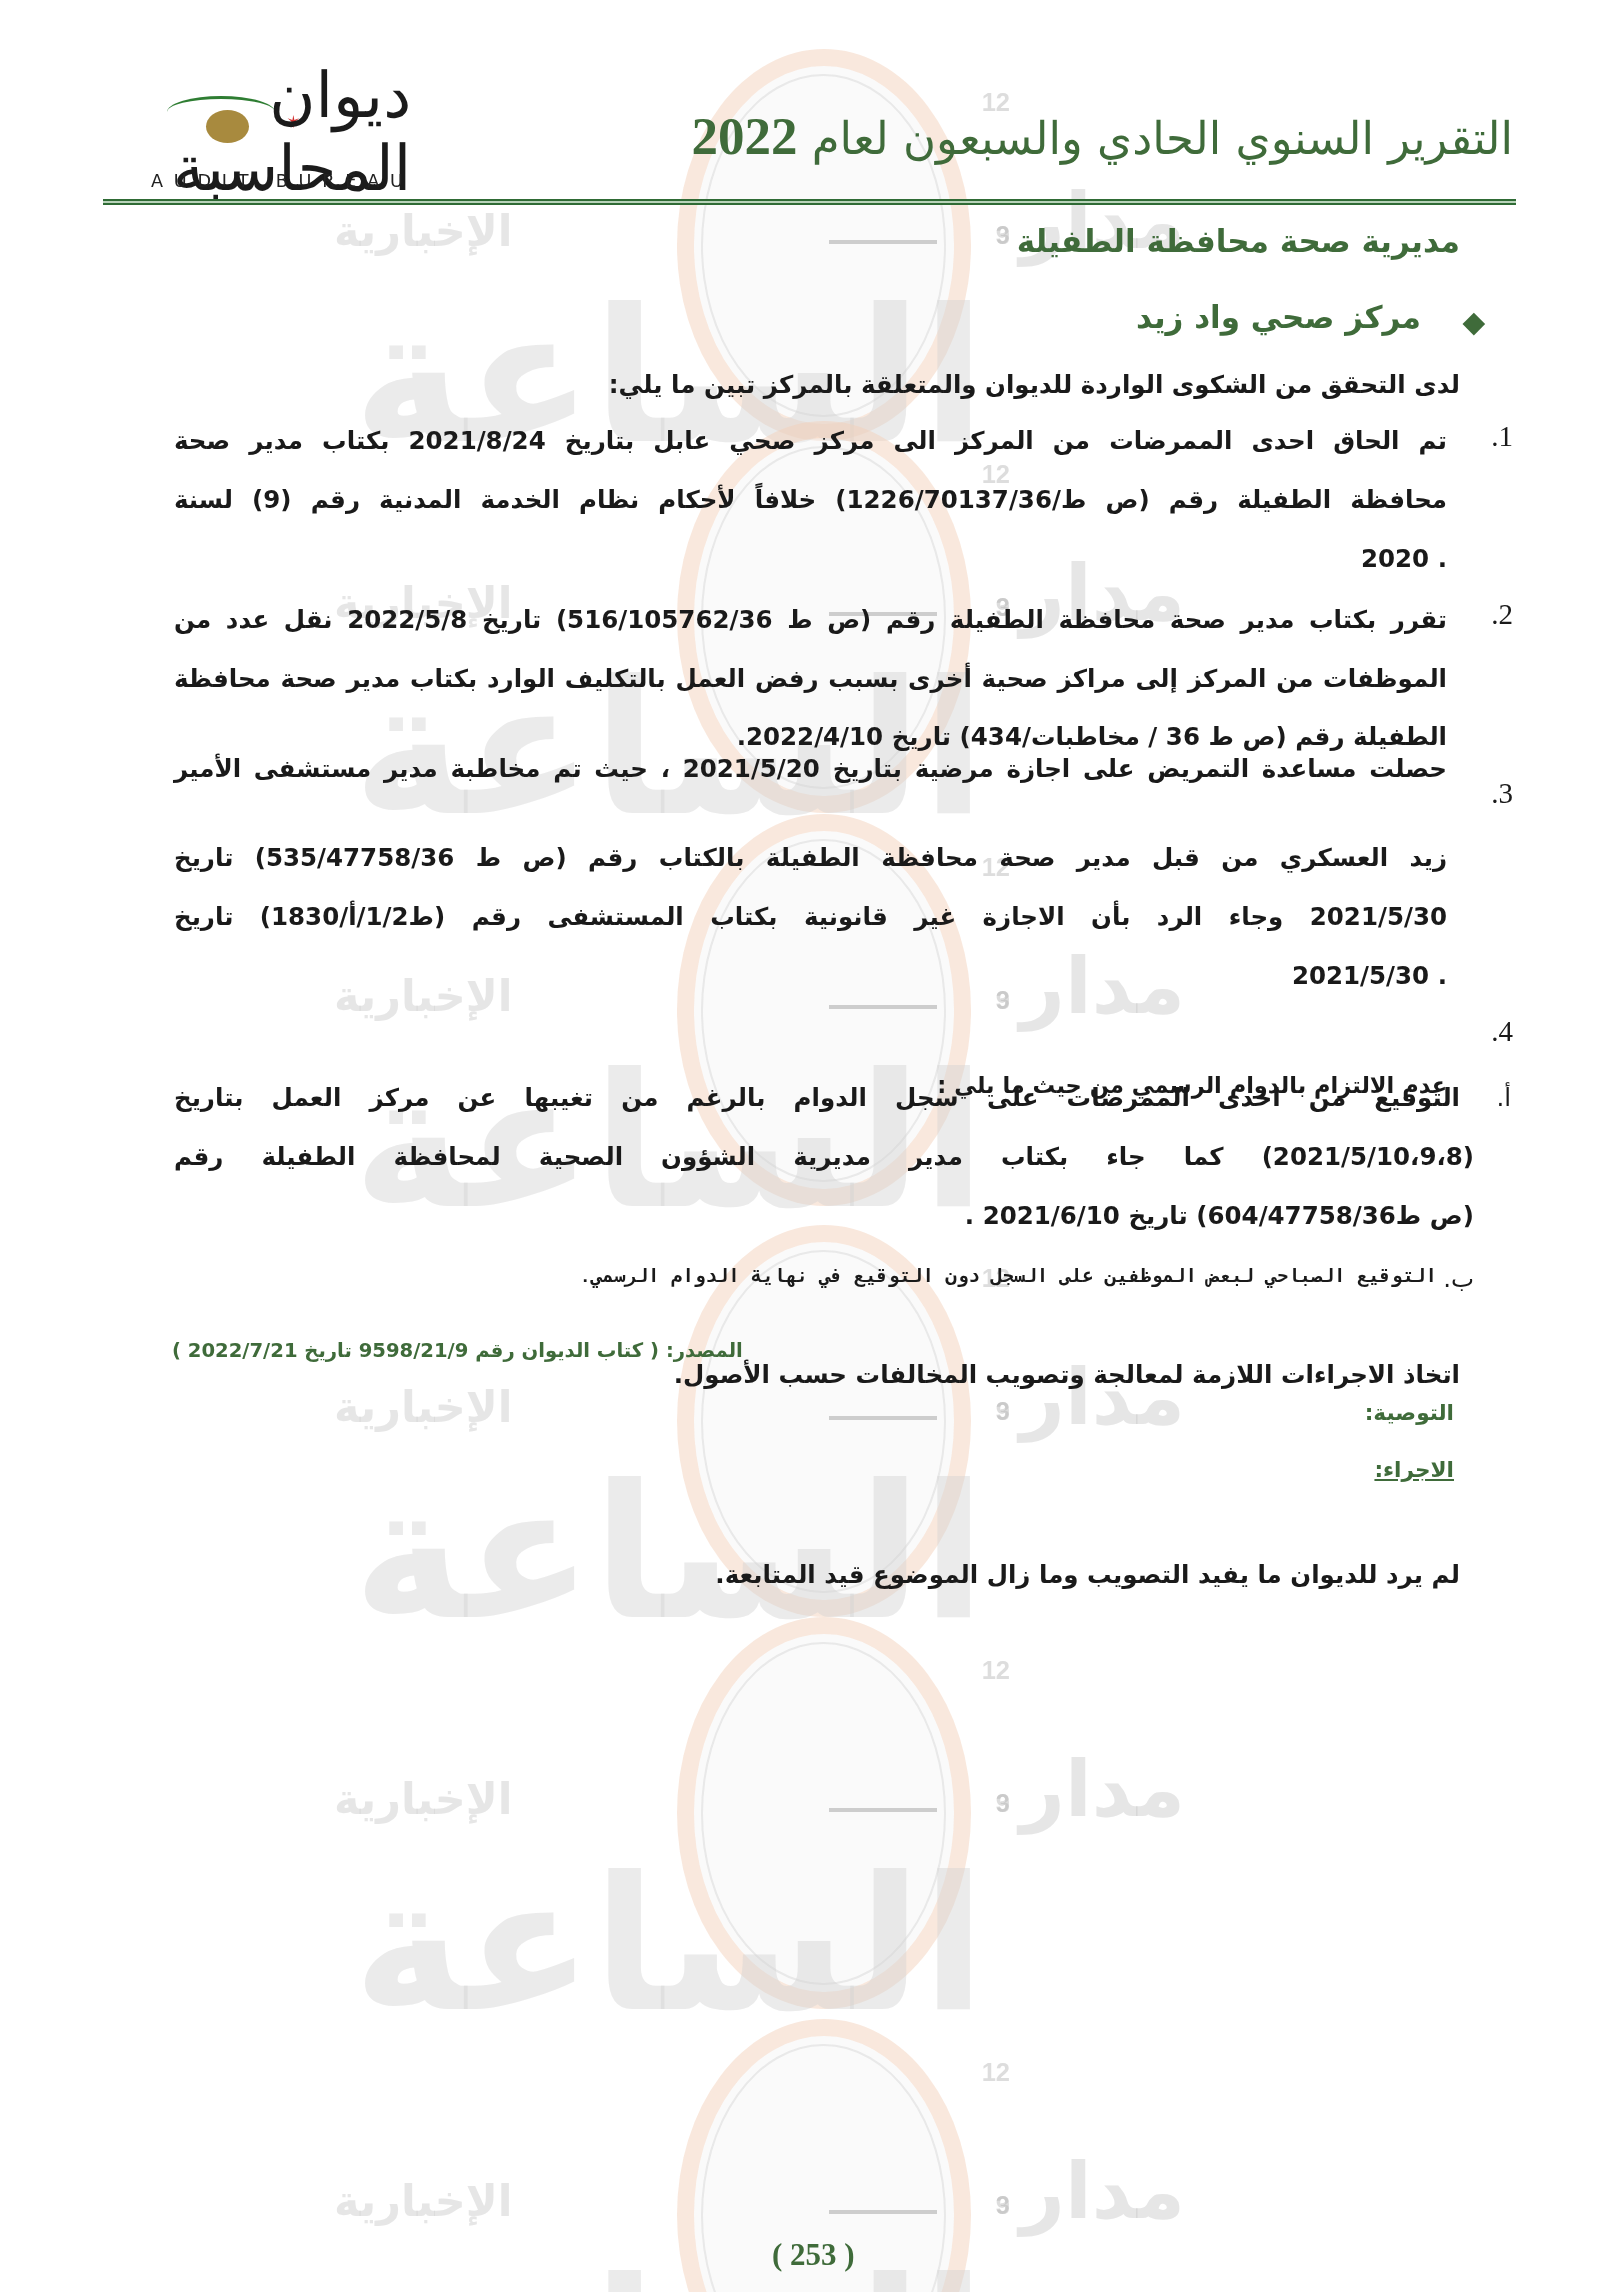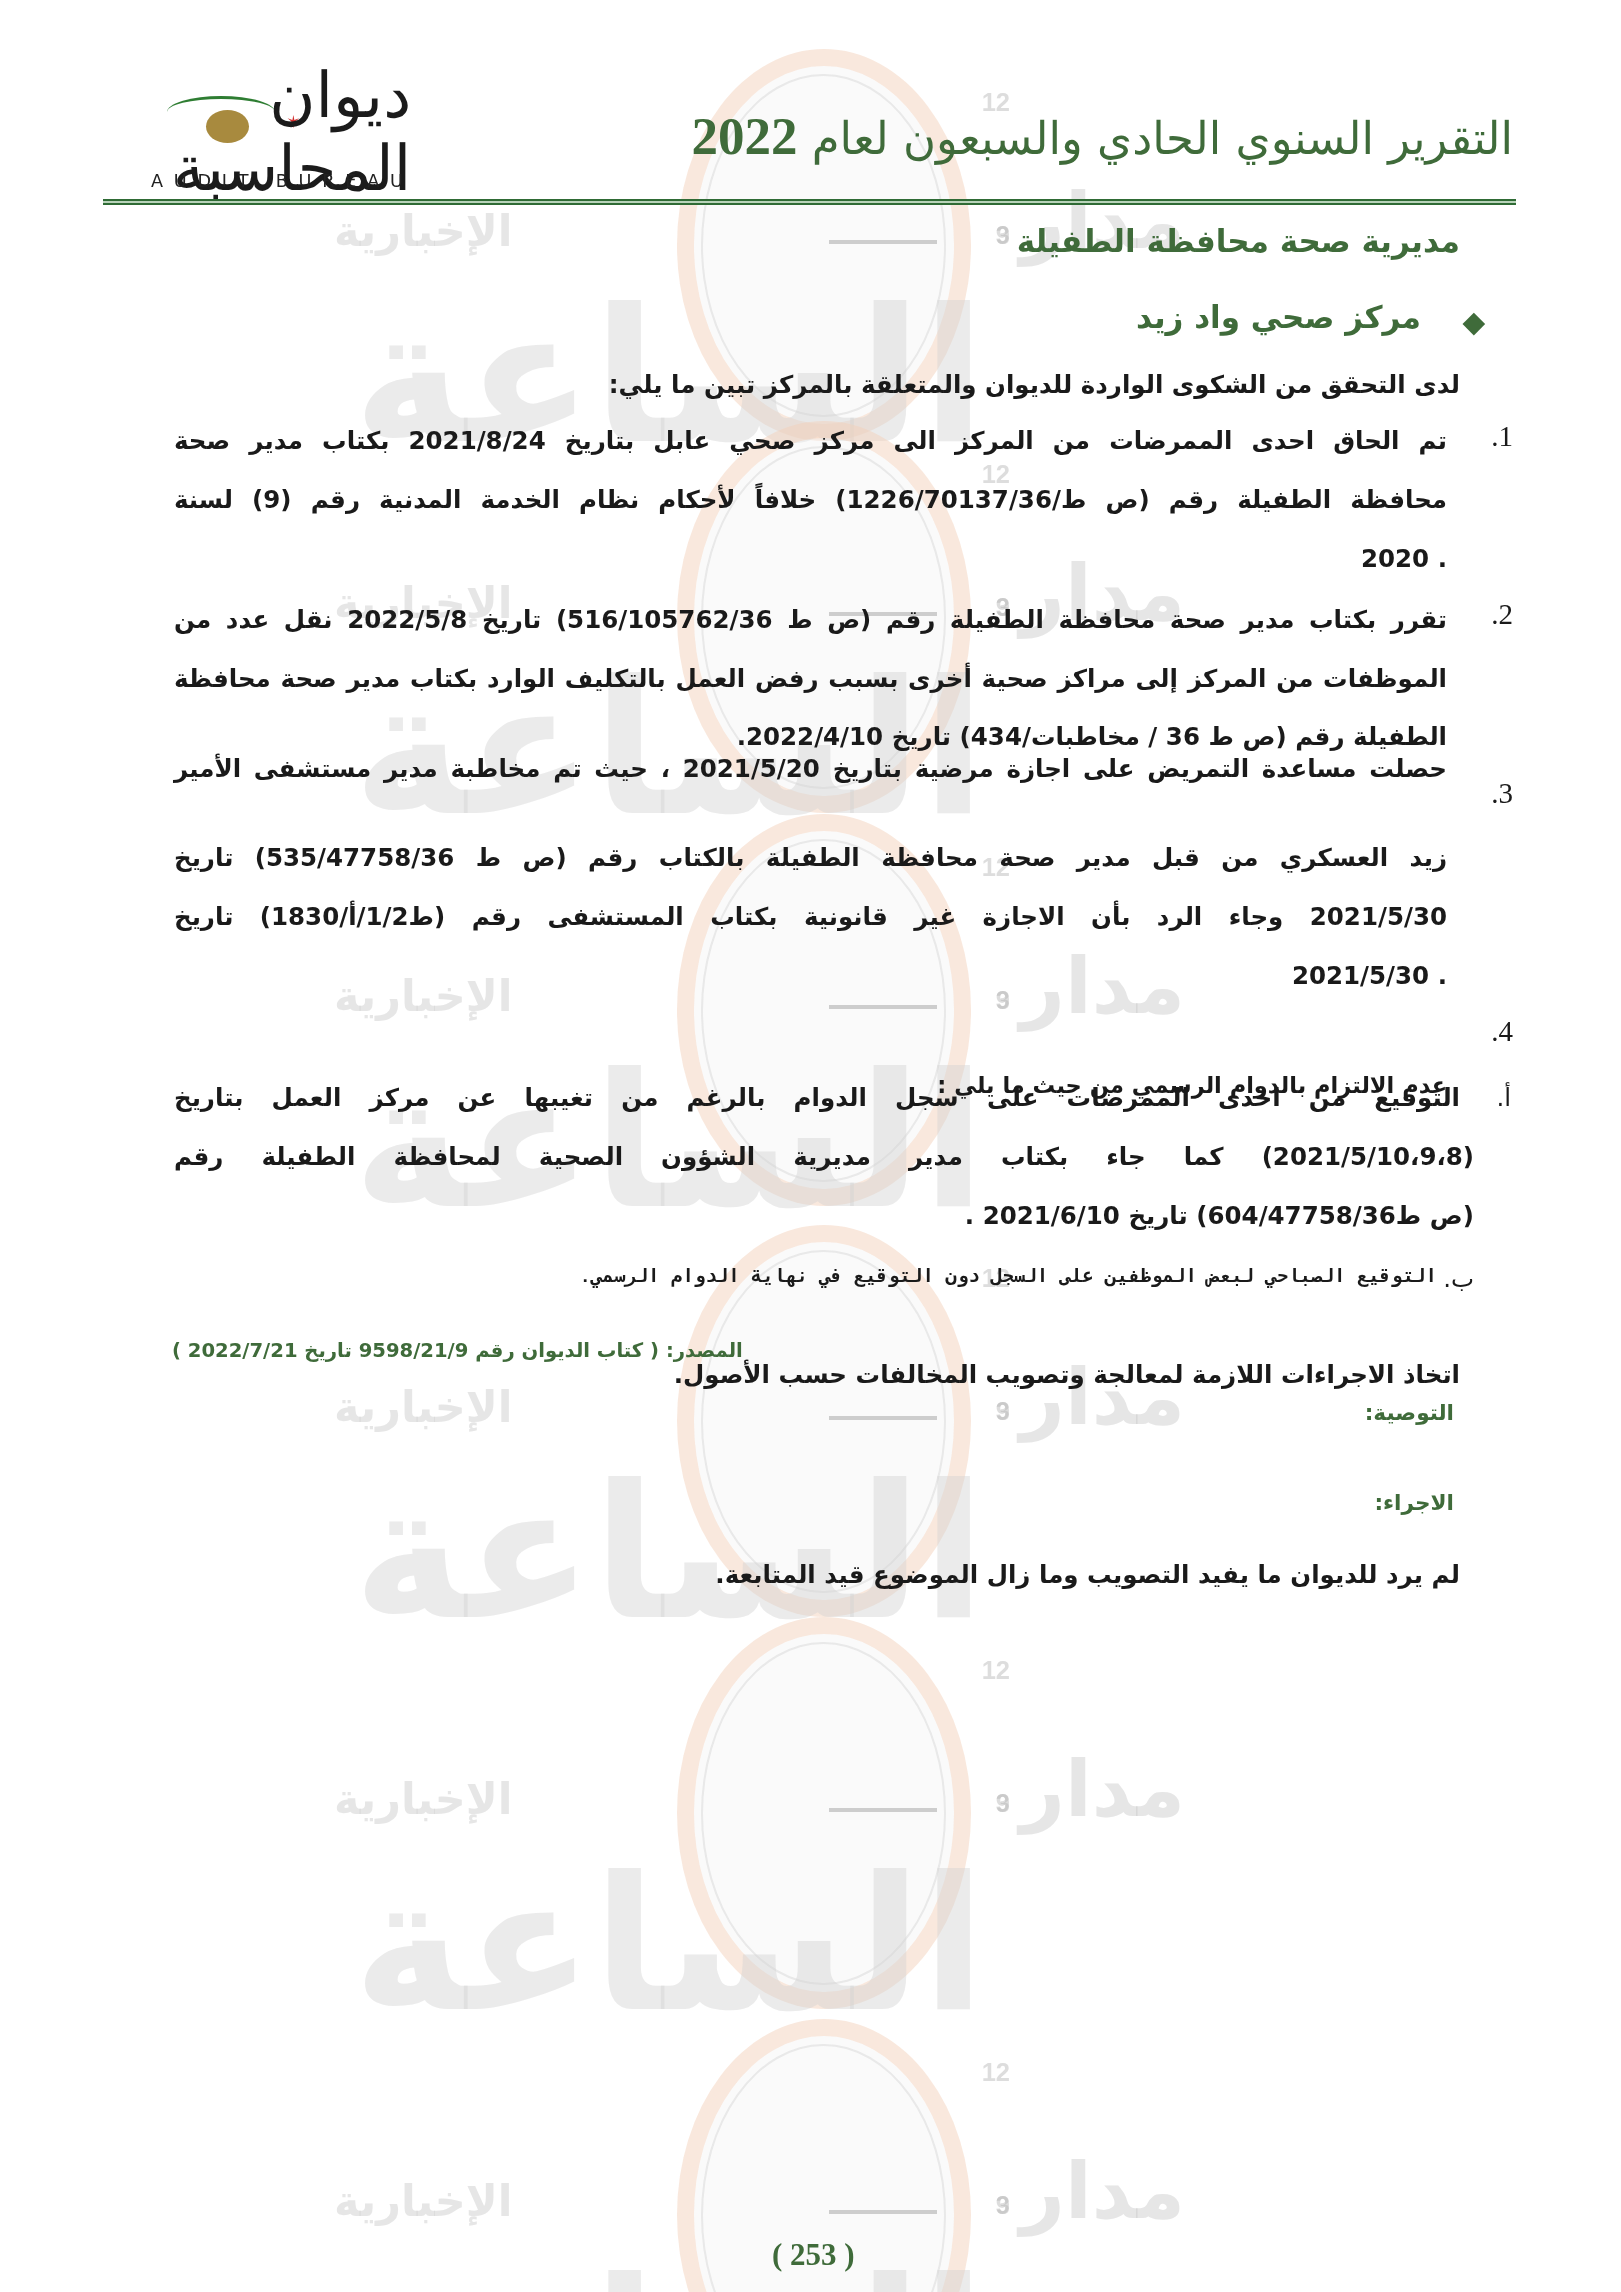--- a/index.html
+++ b/index.html
@@ -161,17 +161,17 @@
 <div class="line" style="top:1264px;right:184px;font-size:19px;font-family:Liberation Mono, monospace;">التوقيع الصباحي لبعض الموظفين على السجل دون التوقيع في نهاية الدوام الرسمي.</div>
 
 <div class="source green">
   <span>المصدر:</span>
   <span>( كتاب الديوان رقم 9598/21/9 تاريخ 2022/7/21 )</span>
 </div>
 
 <div class="label green" style="top:1400px;margin-left:22px;">التوصية:</div>
 <div class="line" style="top:1360px;right:161px;">اتخاذ الاجراءات اللازمة لمعالجة وتصويب المخالفات حسب الأصول.</div>
 
-<div class="label green" style="top:1490px;">الاجراء:</div>
+<div class="label green" style="top:1457px;text-decoration:underline;">الاجراء:</div>
 <div class="line" style="top:1560px;right:161px;">لم يرد للديوان ما يفيد التصويب وما زال الموضوع قيد المتابعة.</div>
 
 <div class="page-num">( 253 )</div>
 
 
 </body></html>

